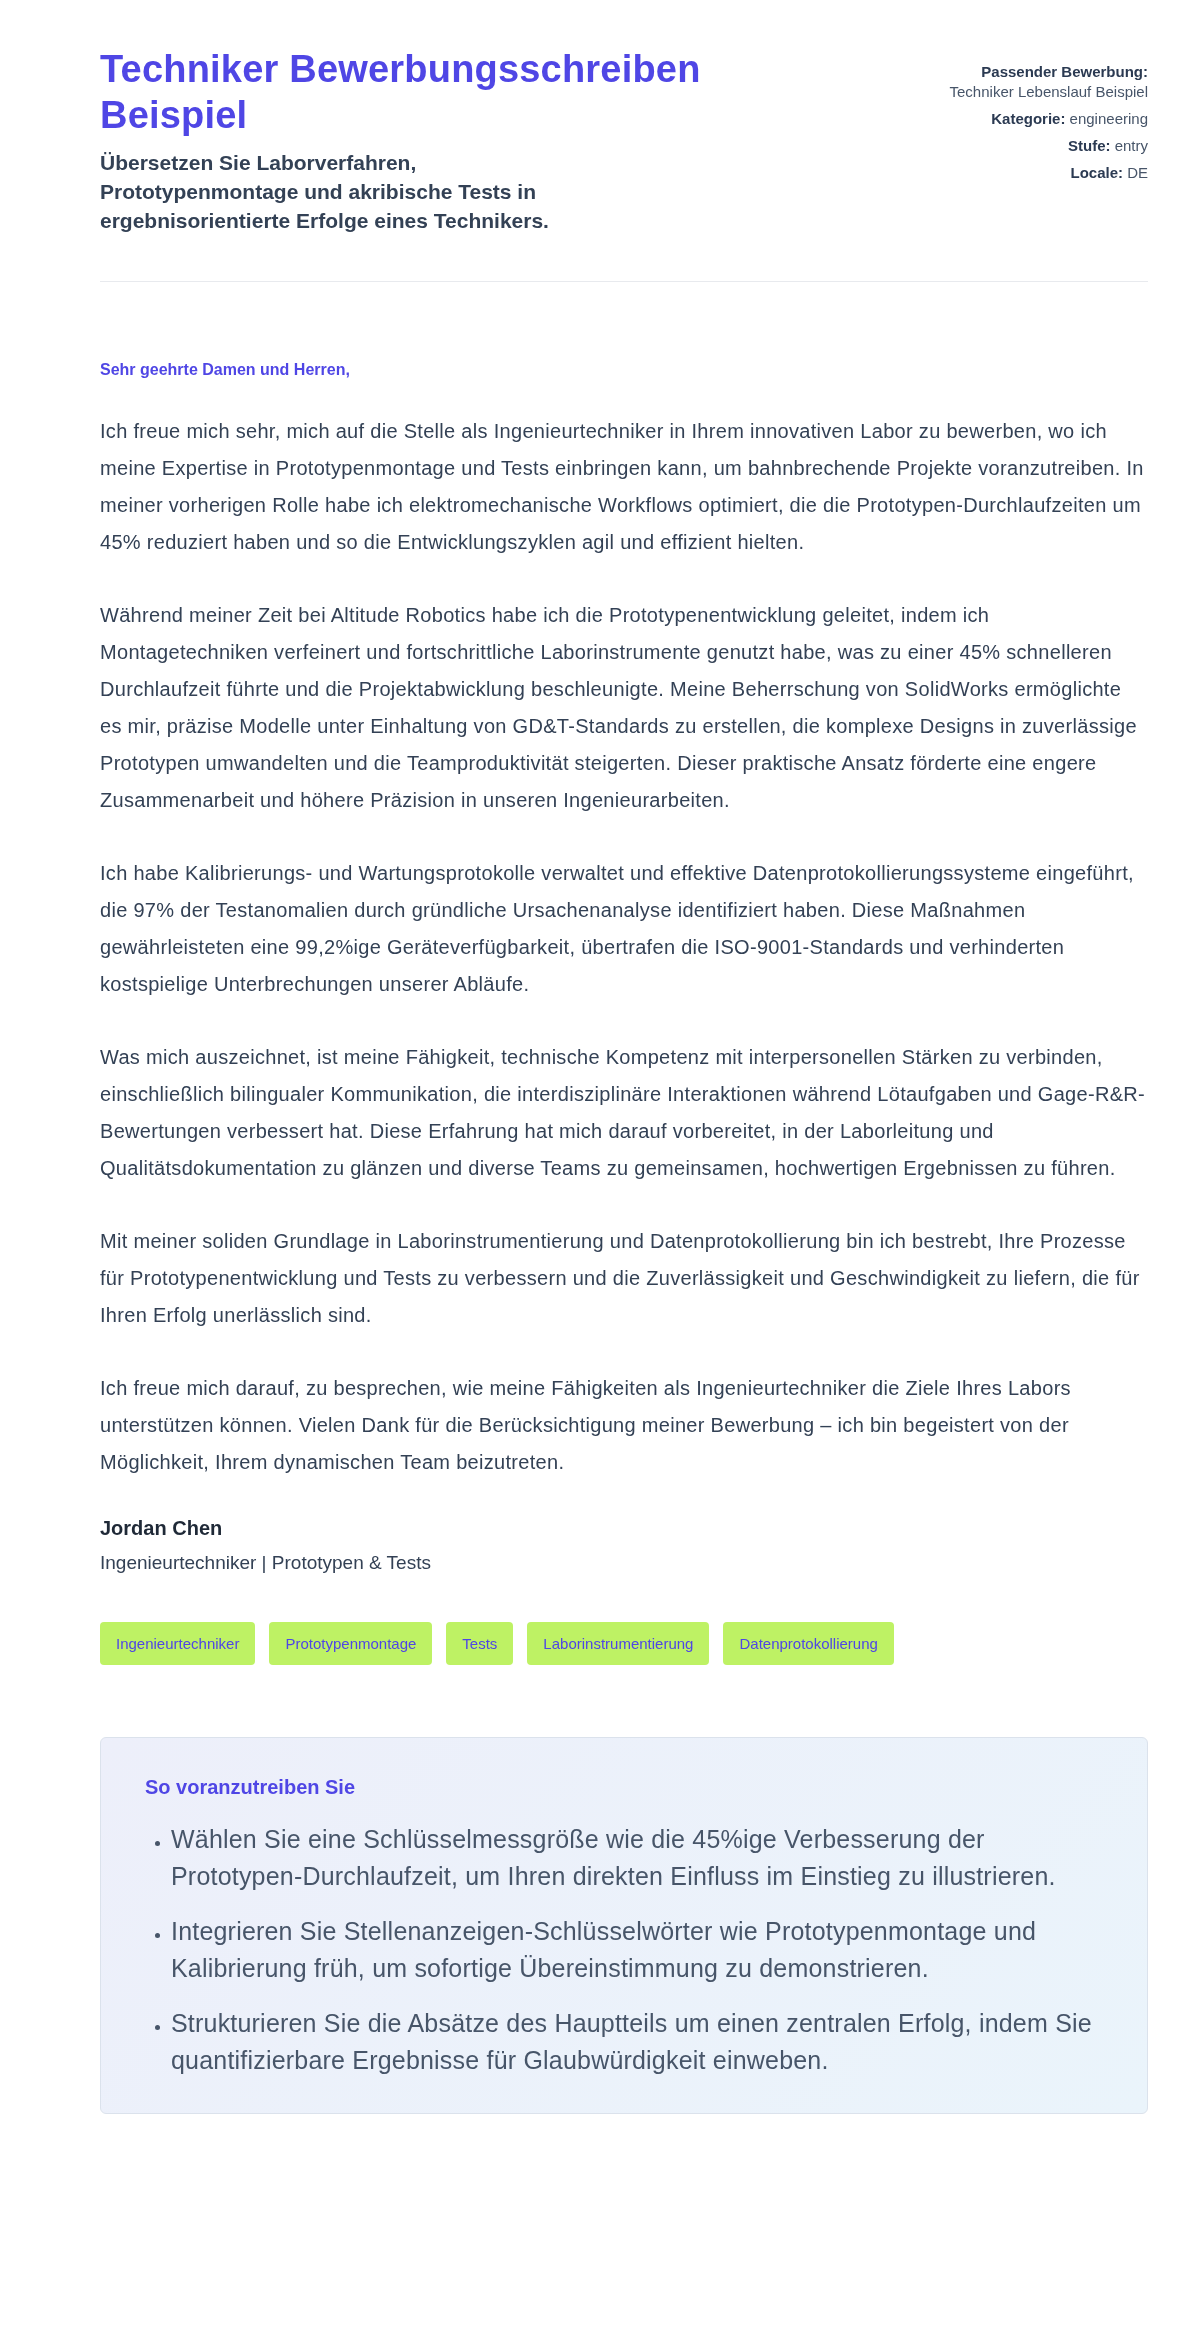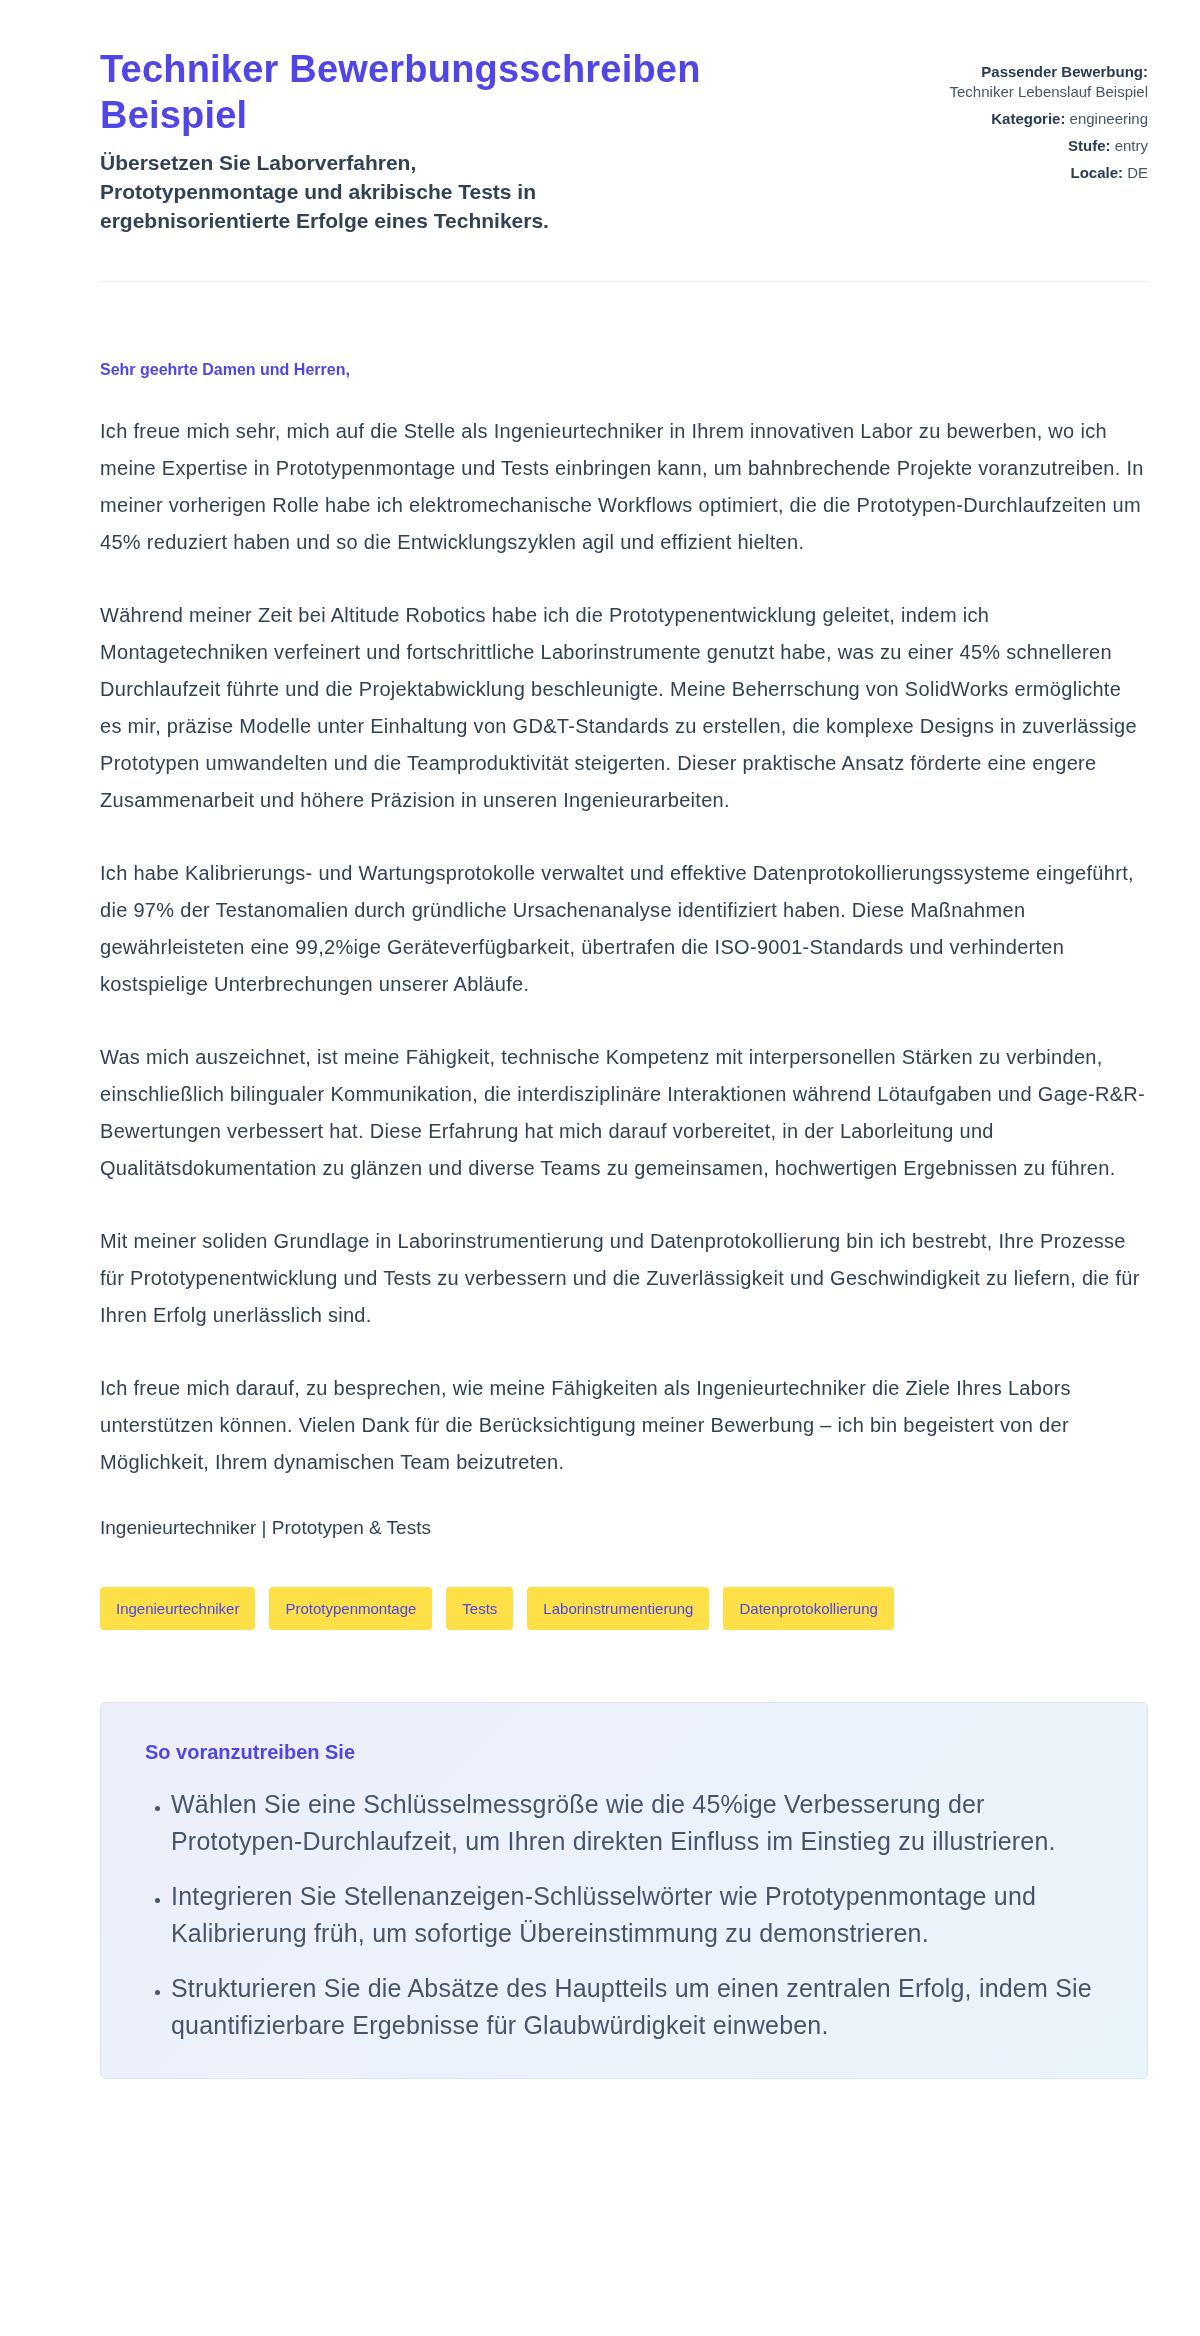--- a/index.html
+++ b/index.html
@@ -79,21 +79,21 @@
   .sig-role {
     margin: 12px 0 0 0;
     font-size: 19px;
     color: #334155;
   }
 
   
   .tags { margin-top: 48px; display: flex; flex-wrap: wrap; gap: 14px; }
   .chip {
     display: inline-block;
-    background: #fde047;
+    background: #bef264;
     color: #4f46e5;
     font-size: 15px;
     line-height: 15px;
     padding: 14px 16px;
     border-radius: 4px;
     white-space: nowrap;
   }
 
   
   .tipbox {
@@ -152,20 +152,21 @@
     <div class="paragraphs">
         <p class="para">Ich freue mich sehr, mich auf die Stelle als Ingenieurtechniker in Ihrem innovativen Labor zu bewerben, wo ich meine Expertise in Prototypenmontage und Tests einbringen kann, um bahnbrechende Projekte voranzutreiben. In meiner vorherigen Rolle habe ich elektromechanische Workflows optimiert, die die Prototypen-Durchlaufzeiten um 45% reduziert haben und so die Entwicklungszyklen agil und effizient hielten.</p>
         <p class="para">Während meiner Zeit bei Altitude Robotics habe ich die Prototypenentwicklung geleitet, indem ich Montagetechniken verfeinert und fortschrittliche Laborinstrumente genutzt habe, was zu einer 45% schnelleren Durchlaufzeit führte und die Projektabwicklung beschleunigte. Meine Beherrschung von SolidWorks ermöglichte es mir, präzise Modelle unter Einhaltung von GD&amp;T-Standards zu erstellen, die komplexe Designs in zuverlässige Prototypen umwandelten und die Teamproduktivität steigerten. Dieser praktische Ansatz förderte eine engere Zusammenarbeit und höhere Präzision in unseren Ingenieurarbeiten.</p>
         <p class="para">Ich habe Kalibrierungs- und Wartungsprotokolle verwaltet und effektive Datenprotokollierungssysteme eingeführt, die 97% der Testanomalien durch gründliche Ursachenanalyse identifiziert haben. Diese Maßnahmen gewährleisteten eine 99,2%ige Geräteverfügbarkeit, übertrafen die ISO-9001-Standards und verhinderten kostspielige Unterbrechungen unserer Abläufe.</p>
         <p class="para">Was mich auszeichnet, ist meine Fähigkeit, technische Kompetenz mit interpersonellen Stärken zu verbinden, einschließlich bilingualer Kommunikation, die interdisziplinäre Interaktionen während Lötaufgaben und Gage-R&amp;R-Bewertungen verbessert hat. Diese Erfahrung hat mich darauf vorbereitet, in der Laborleitung und Qualitätsdokumentation zu glänzen und diverse Teams zu gemeinsamen, hochwertigen Ergebnissen zu führen.</p>
         <p class="para">Mit meiner soliden Grundlage in Laborinstrumentierung und Datenprotokollierung bin ich bestrebt, Ihre Prozesse für Prototypenentwicklung und Tests zu verbessern und die Zuverlässigkeit und Geschwindigkeit zu liefern, die für Ihren Erfolg unerlässlich sind.</p>
         <p class="para">Ich freue mich darauf, zu besprechen, wie meine Fähigkeiten als Ingenieurtechniker die Ziele Ihres Labors unterstützen können. Vielen Dank für die Berücksichtigung meiner Bewerbung – ich bin begeistert von der Möglichkeit, Ihrem dynamischen Team beizutreten.</p>
       </div>
 
     <div class="signature">
+      <p class="sig-name">Jordan Chen</p>
       <p class="sig-role">Ingenieurtechniker | Prototypen &amp; Tests</p>
     </div>
 
     <div class="tags">
         <span class="chip">Ingenieurtechniker</span>
         <span class="chip">Prototypenmontage</span>
         <span class="chip">Tests</span>
         <span class="chip">Laborinstrumentierung</span>
         <span class="chip">Datenprotokollierung</span>
       </div>

